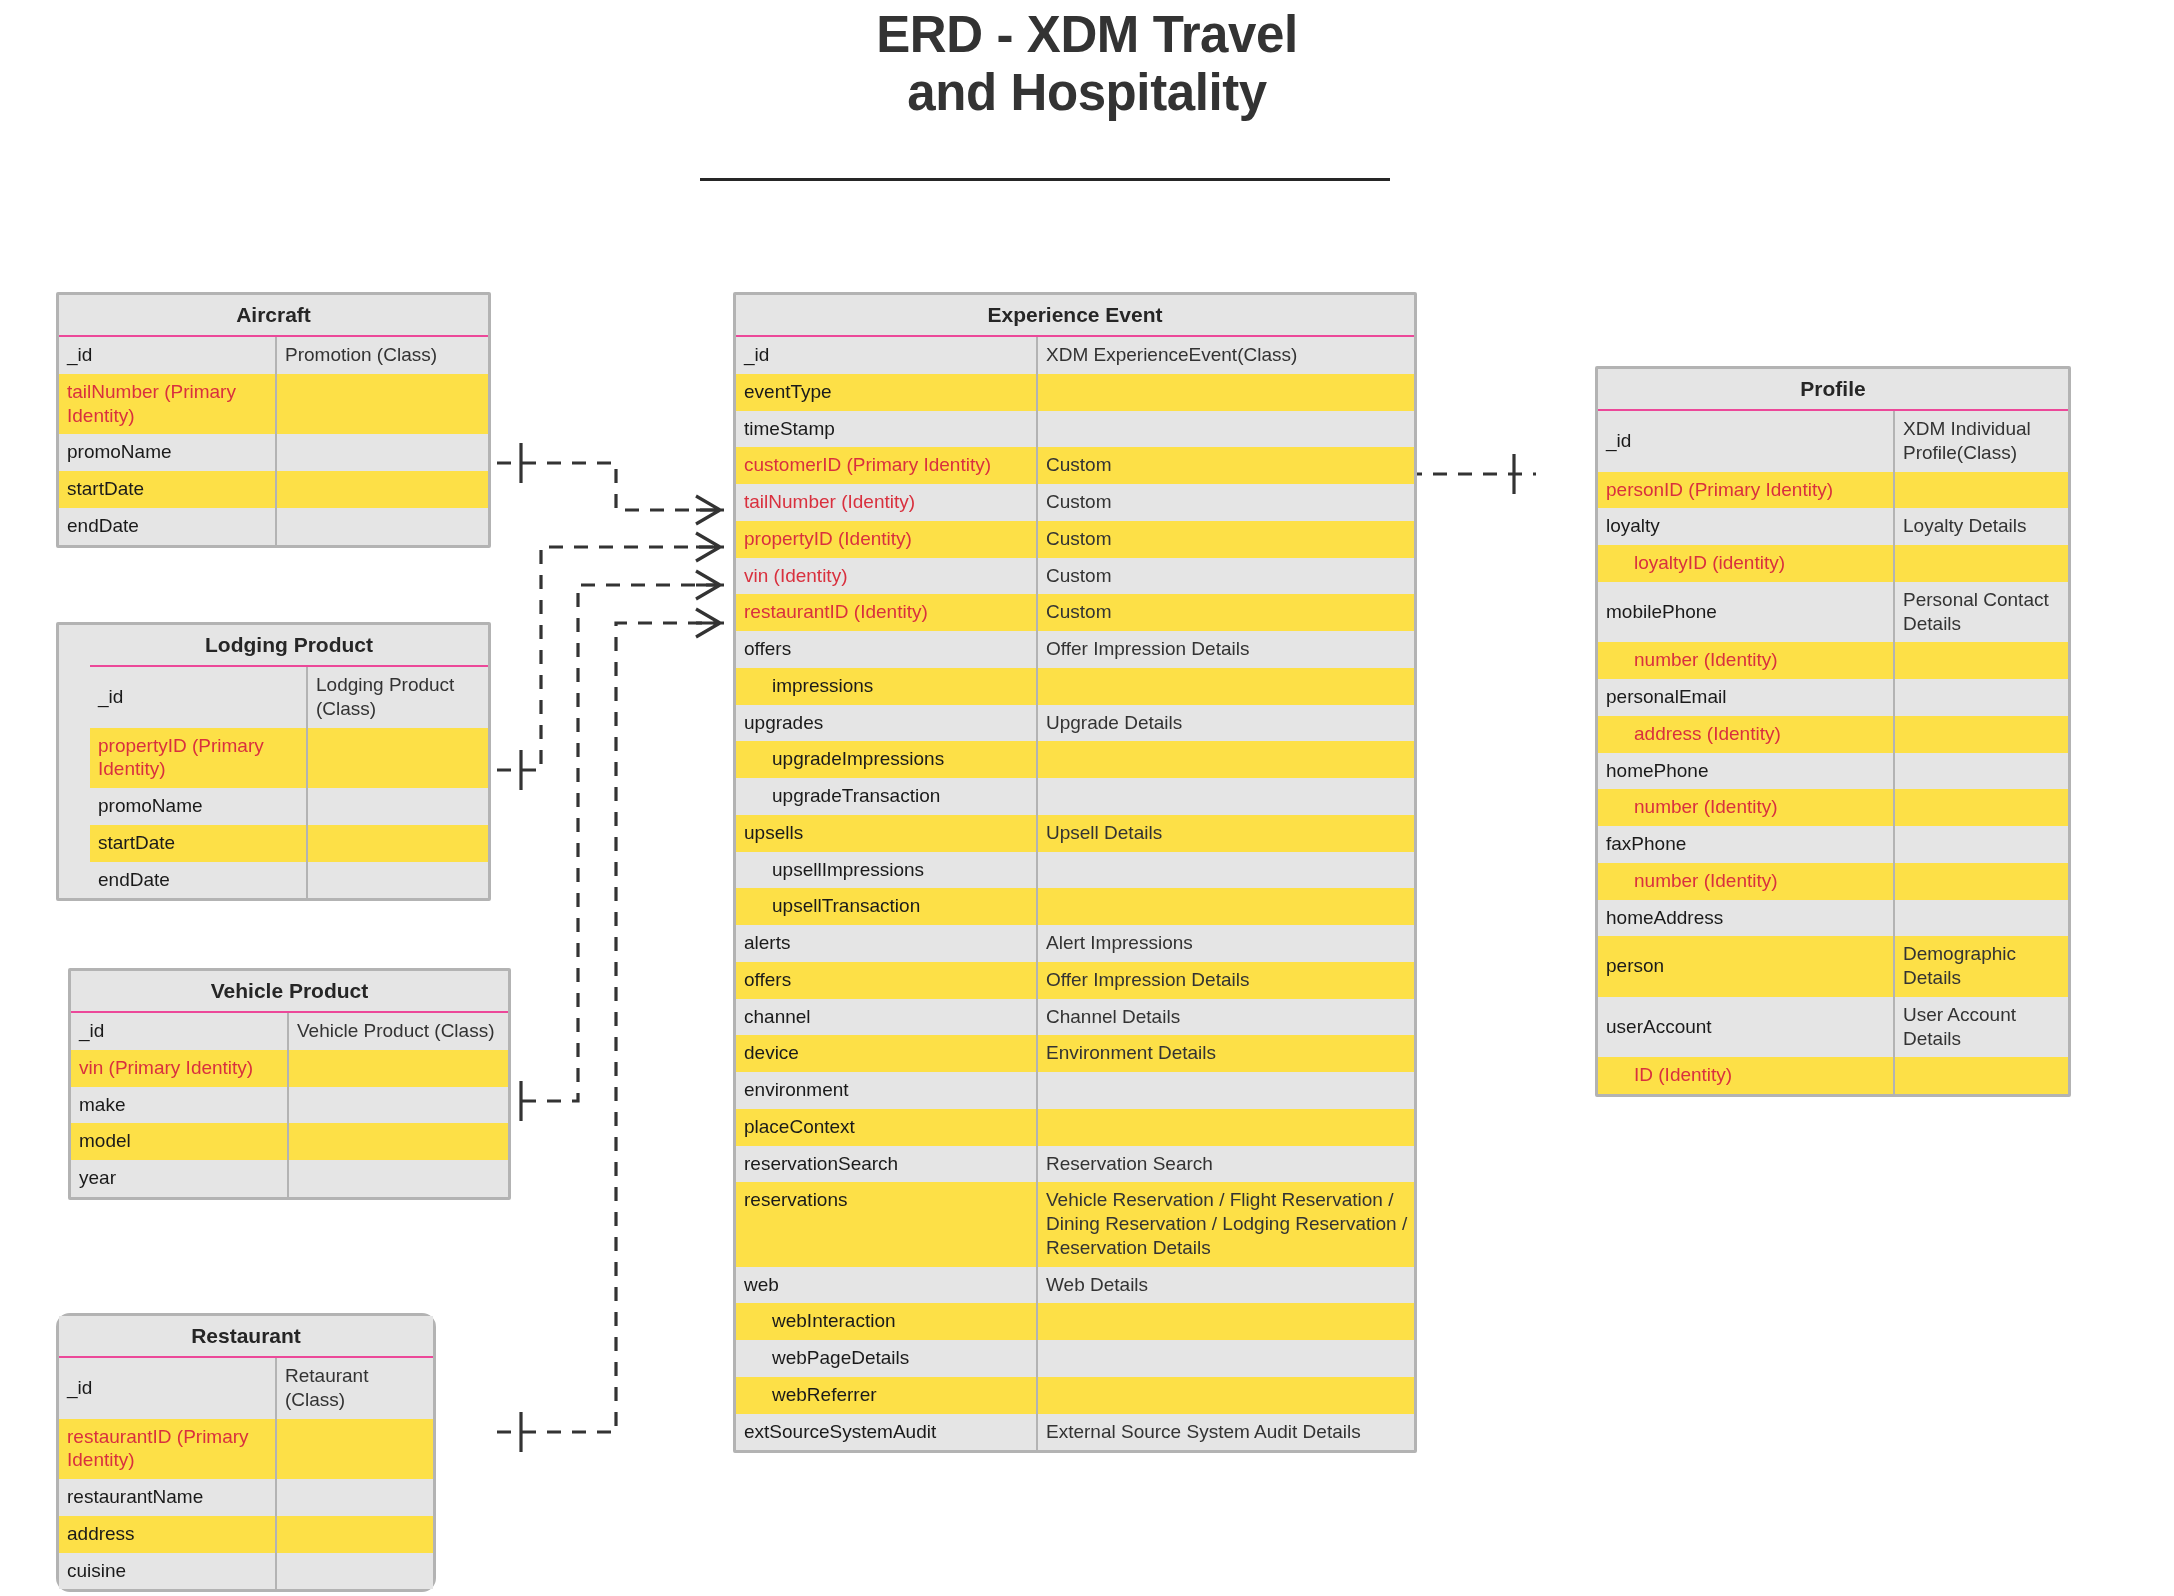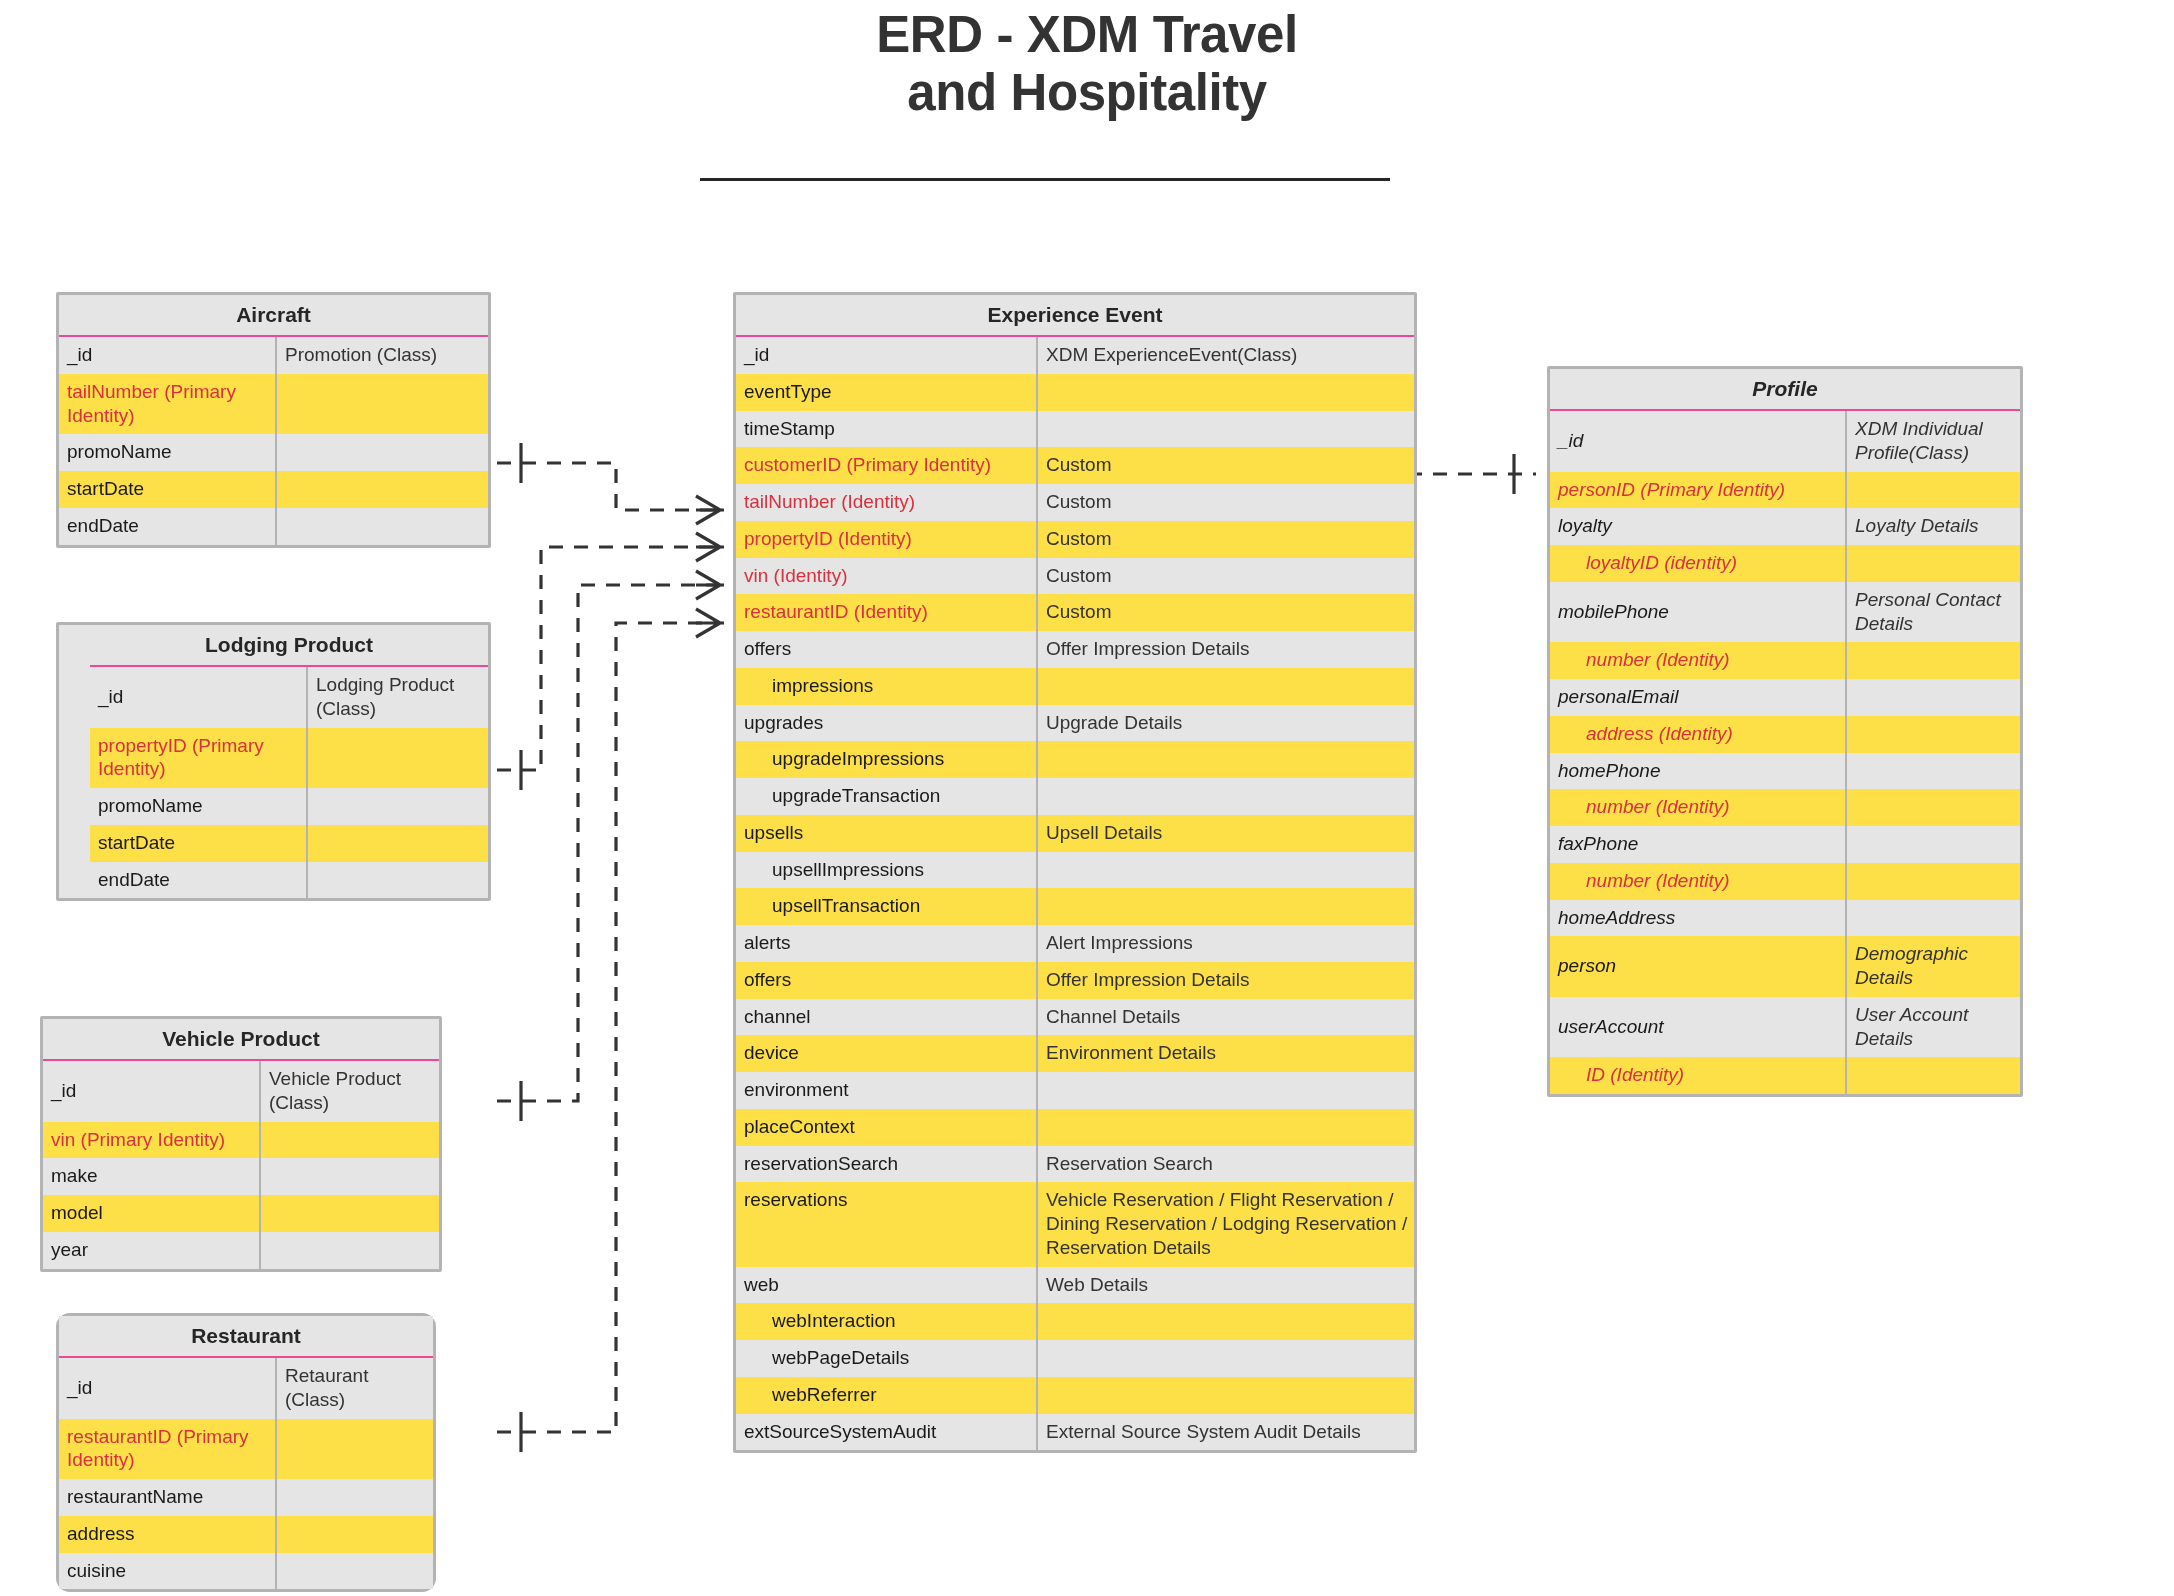--- a/index.html
+++ b/index.html
@@ -77,31 +77,31 @@
     display: flex;
     align-items: center;
   }
   .cell-l.top, .cell-r.top { align-items: flex-start; }
   .ident { color: #d9303e; }
   .indent1 { padding-left: 36px; }
 
   
   #ent-aircraft   { left: 56px;  top: 292px;  width: 435px; }
   #ent-lodging    { left: 56px;  top: 622px;  width: 435px; padding-left: 31px; }
-  #ent-vehicle    { left: 40px;  top: 968px;  width: 402px; margin-top: 48px; }
+  #ent-vehicle    { left: 68px;  top: 968px;  width: 443px; }
   #ent-restaurant { left: 56px;  top: 1313px; width: 380px; border-radius: 14px; }
   #ent-aircraft   .cell-l,
   #ent-lodging    .cell-l,
   #ent-vehicle    .cell-l,
   #ent-restaurant .cell-l { width: 218px; }
 
   #ent-experience { left: 733px; top: 292px; width: 684px; }
   #ent-experience .cell-l { width: 302px; }
 
-  #ent-profile { left: 1547px; top: 366px; width: 476px; font-style: italic; }
+  #ent-profile { left: 1595px; top: 366px; width: 476px; }
   #ent-profile .cell-l { width: 297px; }
 
   
   #wires {
     position: absolute;
     left: 0; top: 0;
     width: 2174px; height: 1596px;
     pointer-events: none;
   }
 </style>

